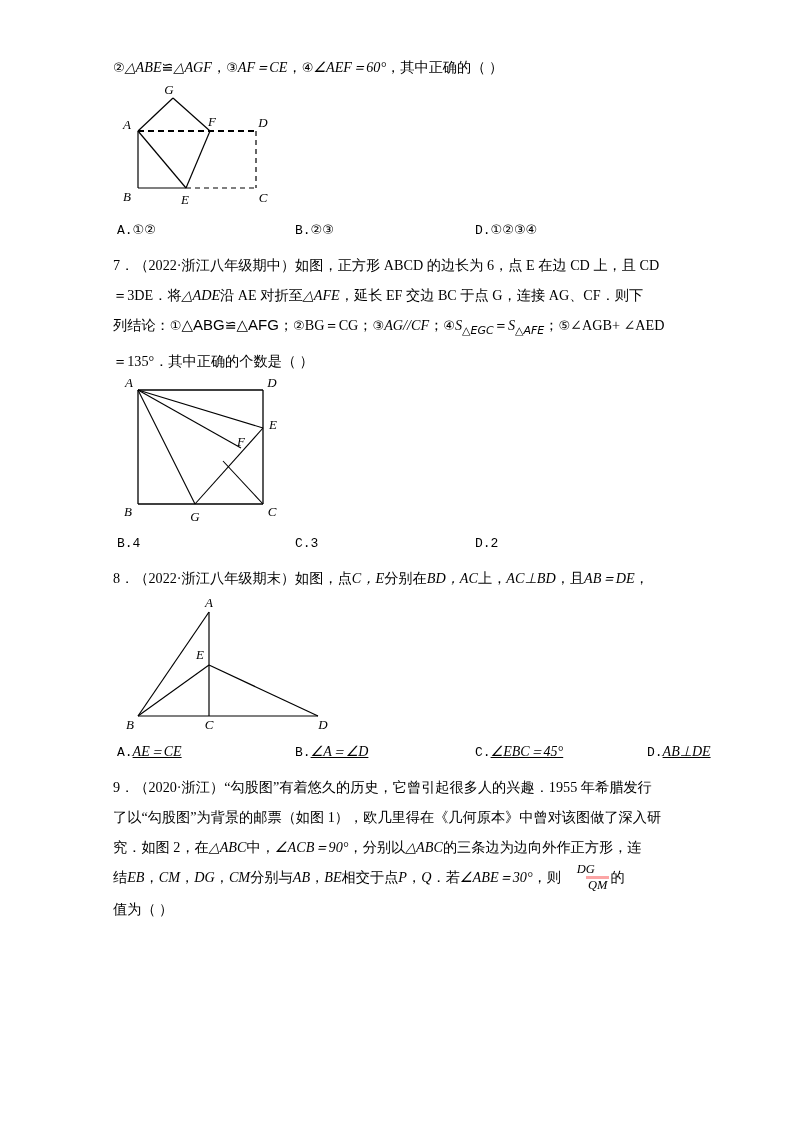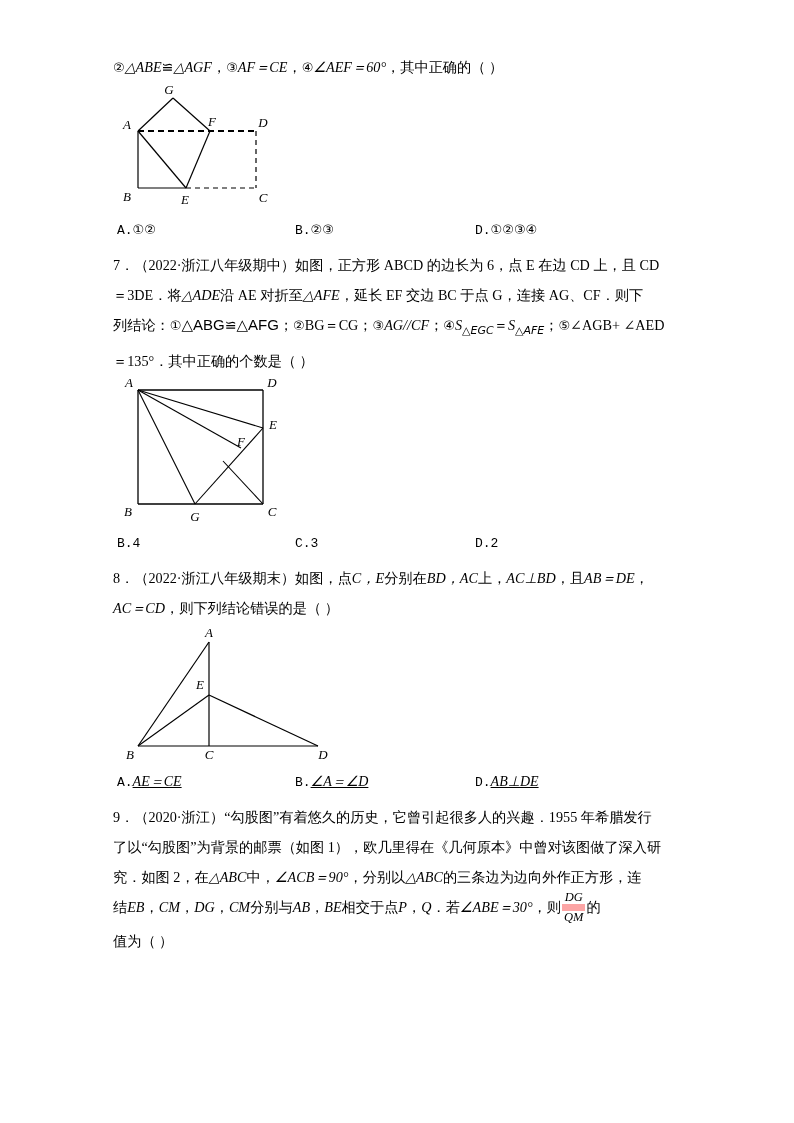--- a/index.html
+++ b/index.html
@@ -82,21 +82,21 @@
     vertical-align: middle;
     text-align: center;
     font-style: italic;
     font-size: 12.5px;
     line-height: 1.08;
     margin: 0 1px;
     position: relative;
     top: -1px;
   }
   .frac .n { display: block; padding: 0 2px; }
-  .frac .d { display: block; border-top: 7px solid #fca5a5; padding: 0 2px; }
+  .frac .d { display: block; border-top: 3px solid #fca5a5; padding: 0 2px; margin-left: 24px; }
 
   
   .figbox {
     position: relative;
     margin: 0;
   }
   .figbox svg { display: block; }
 
   .lbl {
     font-family: "Liberation Serif", serif;
@@ -185,23 +185,20 @@
 
   <div class="opts">
     <div class="opt"><span class="lab">B.</span><span class="lab">4</span></div>
     <div class="opt"><span class="lab">C.</span><span class="lab">3</span></div>
     <div class="opt"><span class="lab">D.</span><span class="lab">2</span></div>
   </div>
 
   <div class="para">
     <span>8．（2022·浙江八年级期末）如图，点</span><span class="it">C，E</span><span>分别在</span><span class="it">BD，AC</span><span>上，</span><span class="it">AC⊥BD</span><span>，且</span><span class="it">AB＝DE</span><span>，</span>
   </div>
-  <div class="para">
-    <span class="it">AC＝CD</span><span>，则下列结论错误的是（    ）</span>
-  </div>
 
   <div class="figbox" style="height:140px;">
     <svg width="570" height="140" viewBox="0 0 570 140">
 
       <line x1="25" y1="123" x2="205" y2="123" stroke="#000" stroke-width="1.2"></line>
       <line x1="96" y1="19" x2="96" y2="123" stroke="#000" stroke-width="1.2"></line>
       <line x1="25" y1="123" x2="96" y2="19" stroke="#000" stroke-width="1.2"></line>
       <line x1="25" y1="123" x2="96" y2="72" stroke="#000" stroke-width="1.1"></line>
       <line x1="96" y1="72" x2="205" y2="123" stroke="#000" stroke-width="1.2"></line>
 
@@ -209,20 +206,21 @@
       <text class="lbl" x="87" y="66" text-anchor="middle">E</text>
       <text class="lbl" x="17" y="136" text-anchor="middle">B</text>
       <text class="lbl" x="96" y="136" text-anchor="middle">C</text>
       <text class="lbl" x="210" y="136" text-anchor="middle">D</text>
     </svg>
   </div>
 
   <div class="opts">
     <div class="opt"><span class="lab">A.</span><span class="val it">AE＝CE</span></div>
     <div class="opt"><span class="lab">B.</span><span class="val it">∠A＝∠D</span></div>
+    <div class="opt"><span class="lab">C.</span><span class="val it">∠EBC＝45°</span></div>
     <div class="opt"><span class="lab">D.</span><span class="val it">AB⊥DE</span></div>
   </div>
 
   <div class="para">
     <span>9．（2020·浙江）“勾股图”有着悠久的历史，它曾引起很多人的兴趣．1955 年希腊发行</span>
   </div>
   <div class="para">
     <span>了以“勾股图”为背景的邮票（如图 1），欧几里得在《几何原本》中曾对该图做了深入研</span>
   </div>
   <div class="para">

